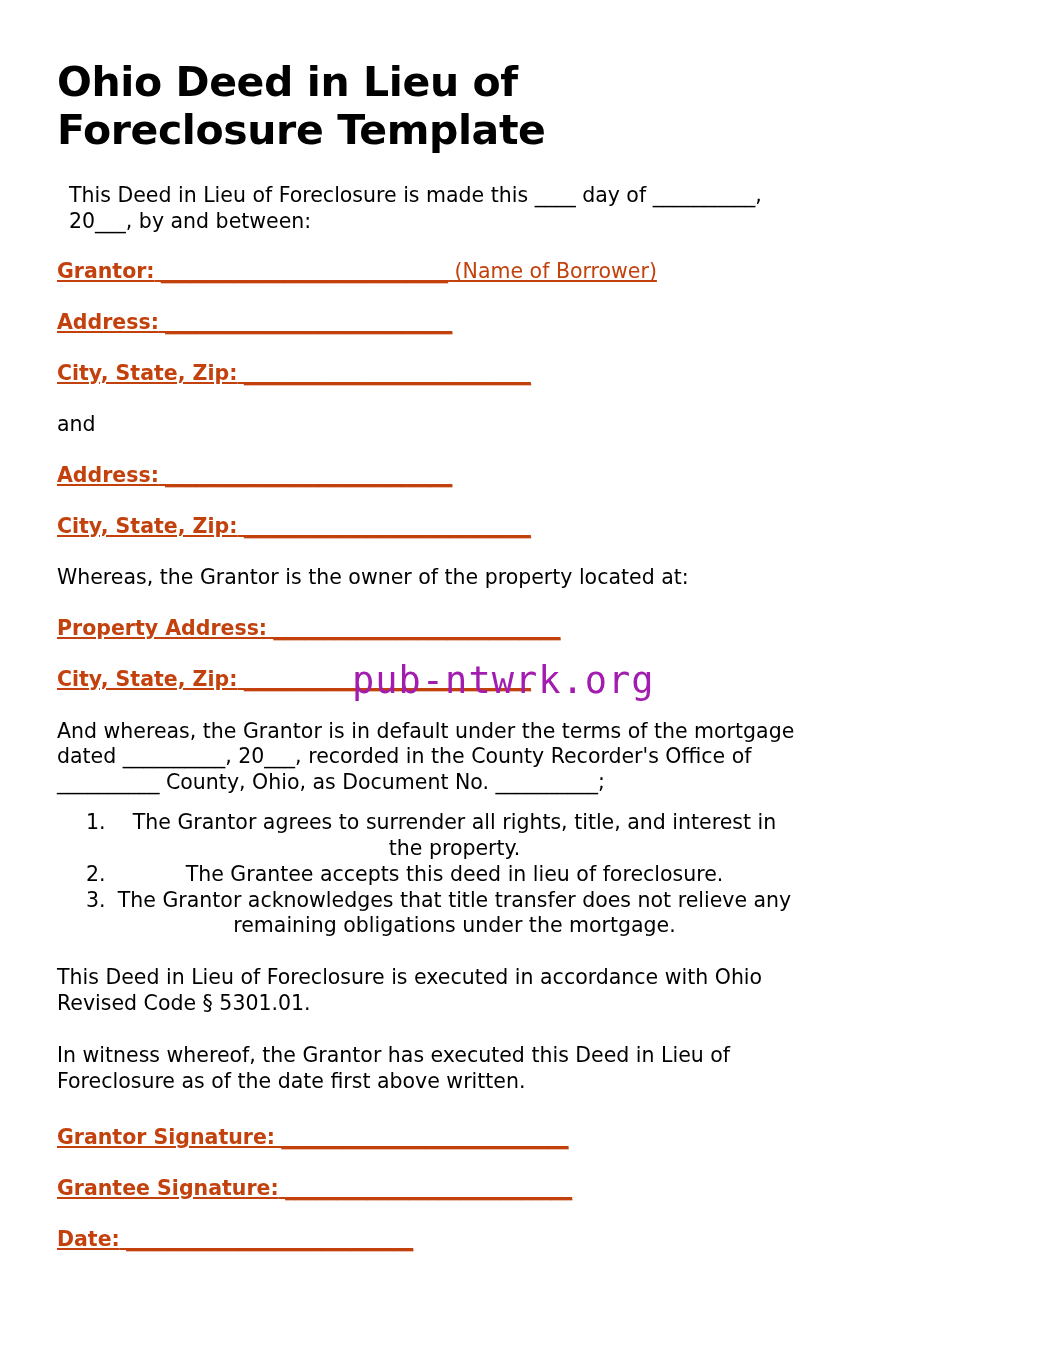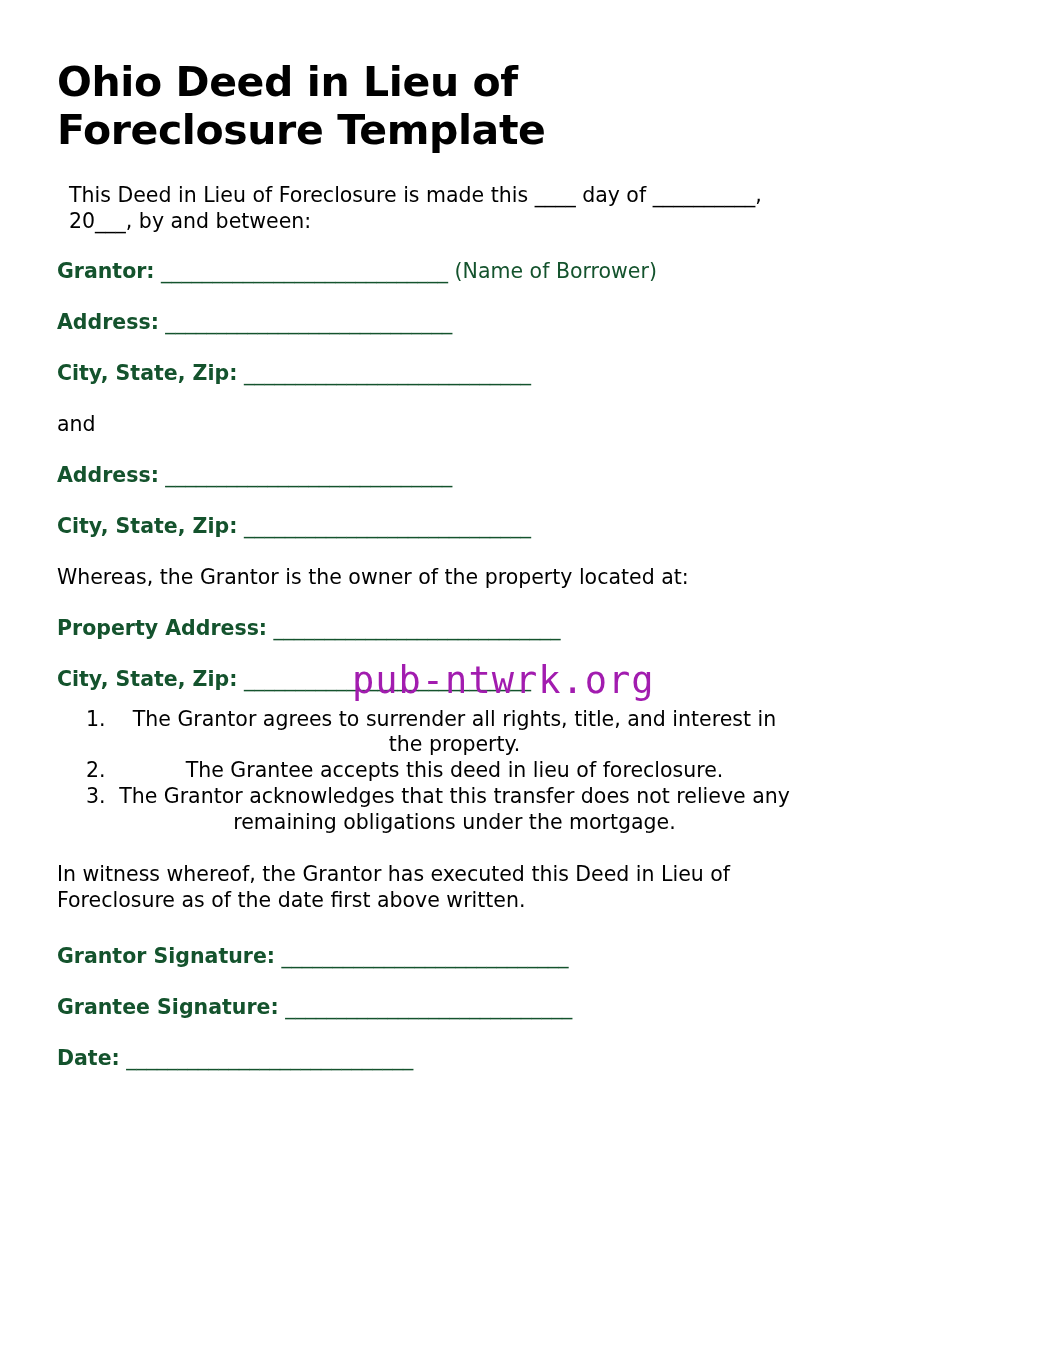--- a/index.html
+++ b/index.html
@@ -44,22 +44,23 @@
   }
   p.para.first {
     margin-top: 28px;
     margin-left: 12px;
   }
   .field-line {
     font-size: 20.5px;
     line-height: 1.3;
     margin: 24px 0 0 0;
     padding: 0;
-    color: #14532d;
+    color: #c2410c;
     white-space: nowrap;
+    text-decoration: underline;
   }
   .field-label {
     font-weight: bold;
   }
   .blank {
     font-weight: normal;
     letter-spacing: 0px;
   }
   .after-note {
     font-weight: normal;
@@ -131,28 +132,30 @@
   <p class="para">Whereas, the Grantor is the owner of the property located at:</p>
 
   <div class="field-line">
     <span class="field-label">Property Address:</span><span class="blank"> ____________________________</span>
   </div>
 
   <div class="field-line">
     <span class="field-label">City, State, Zip:</span><span class="blank"> ____________________________</span>
   </div>
 
+  <p class="para">And whereas, the Grantor is in default under the terms of the mortgage dated __________, 20___, recorded in the County Recorder's Office of __________ County, Ohio, as Document No. __________;</p>
 
 
   <ol class="terms">
     <li>The Grantor agrees to surrender all rights, title, and interest in the property.</li>
     <li>The Grantee accepts this deed in lieu of foreclosure.</li>
-    <li>The Grantor acknowledges that this transfer does not relieve any remaining obligations under the mortgage.</li>
+    <li>The Grantor acknowledges that title transfer does not relieve any remaining obligations under the mortgage.</li>
   </ol>
 
+  <p class="para">This Deed in Lieu of Foreclosure is executed in accordance with Ohio Revised Code § 5301.01.</p>
 
   <p class="para">In witness whereof, the Grantor has executed this Deed in Lieu of Foreclosure as of the date first above written.</p>
 
   <div class="sig-block">
 
     <div class="field-line">
       <span class="field-label">Grantor Signature:</span><span class="blank"> ____________________________</span>
     </div>
 
     <div class="field-line">

